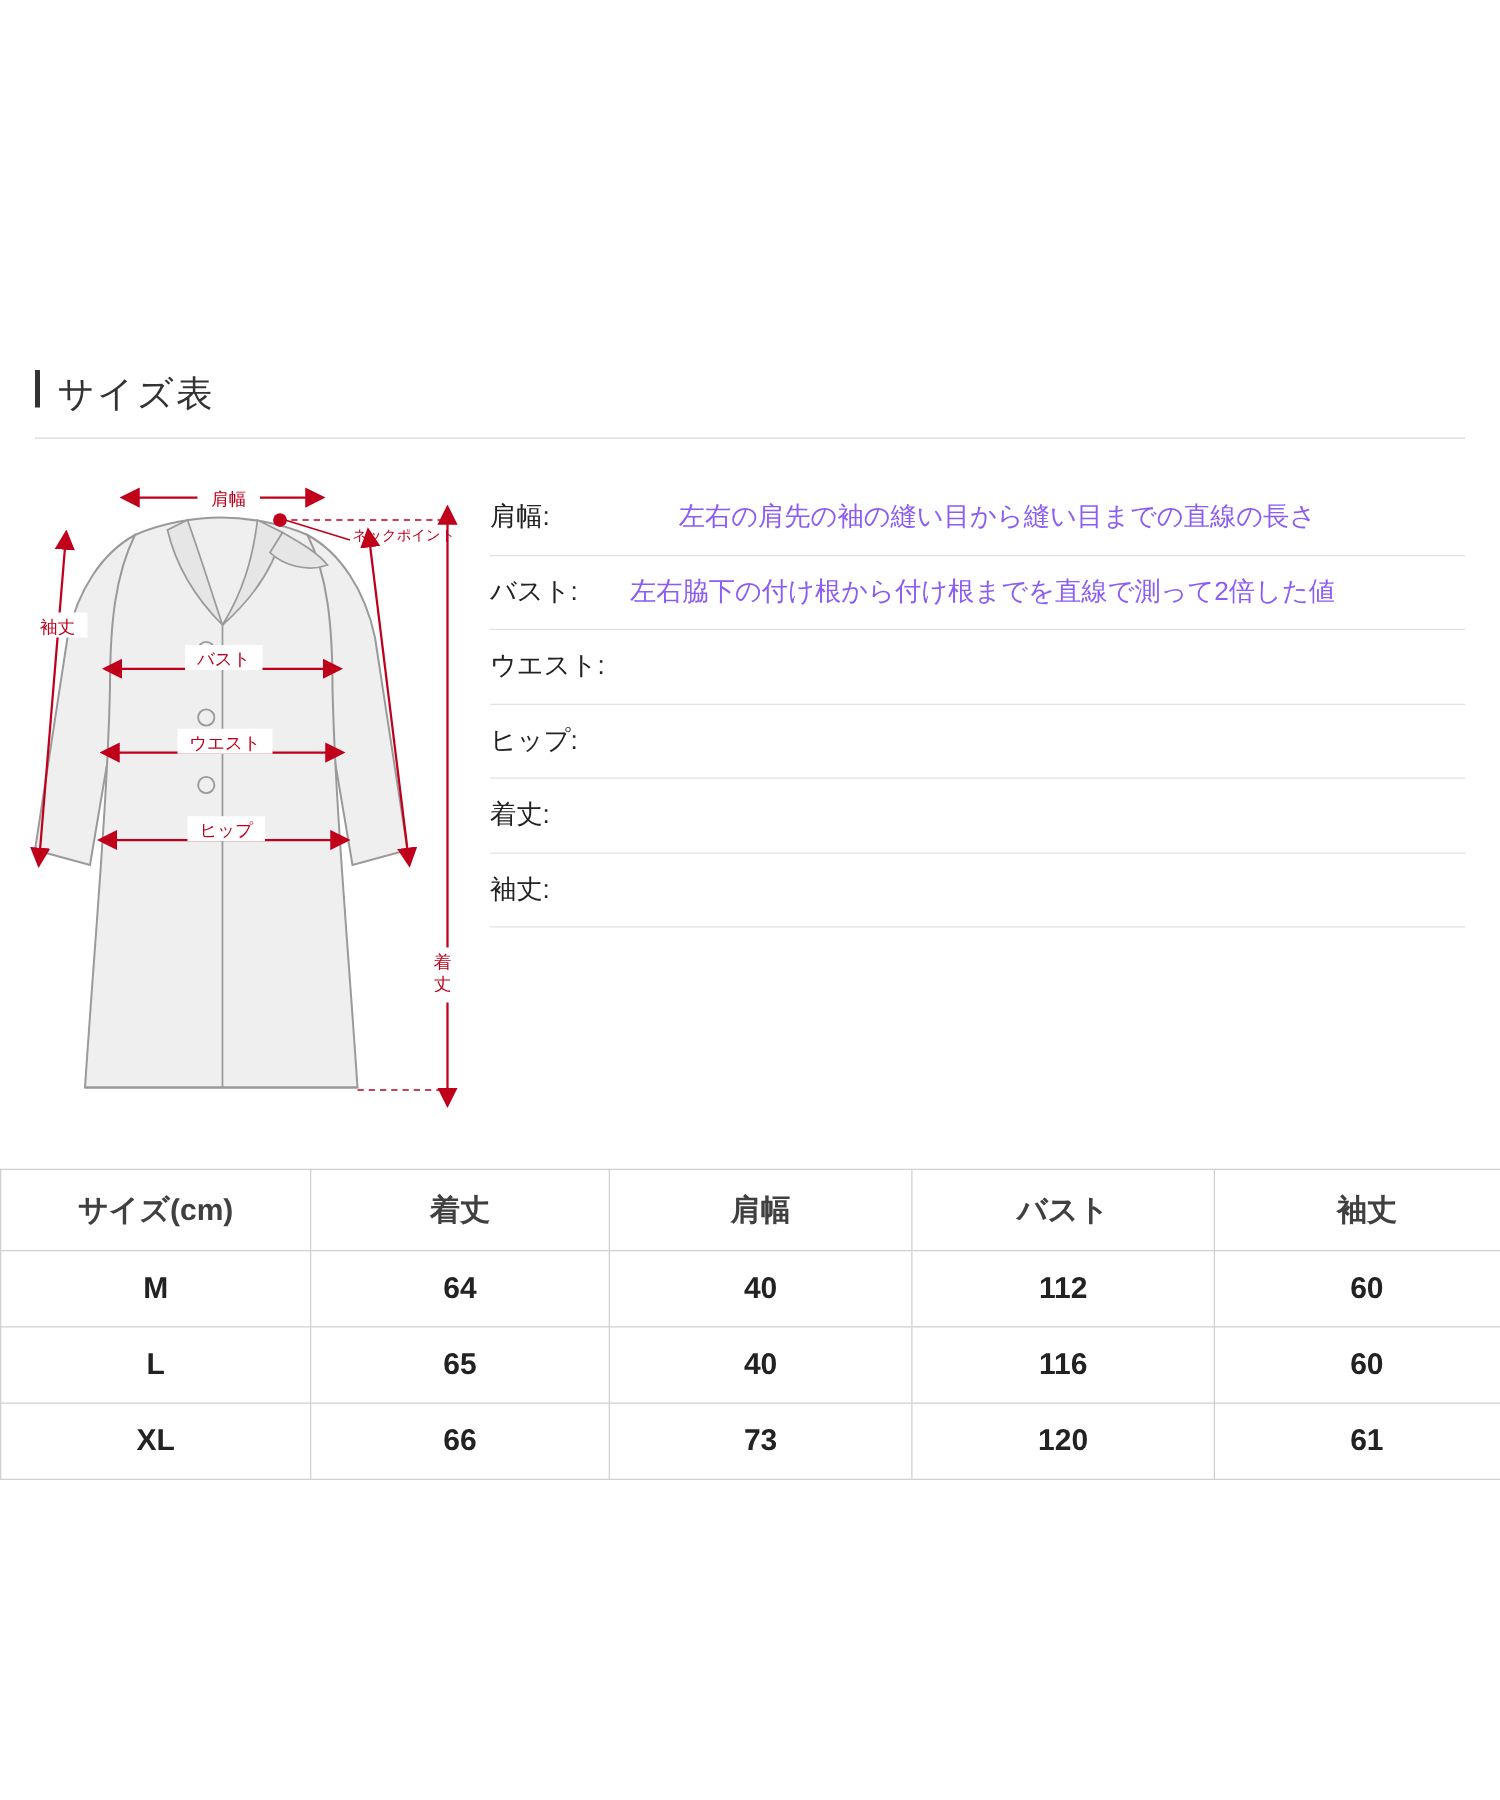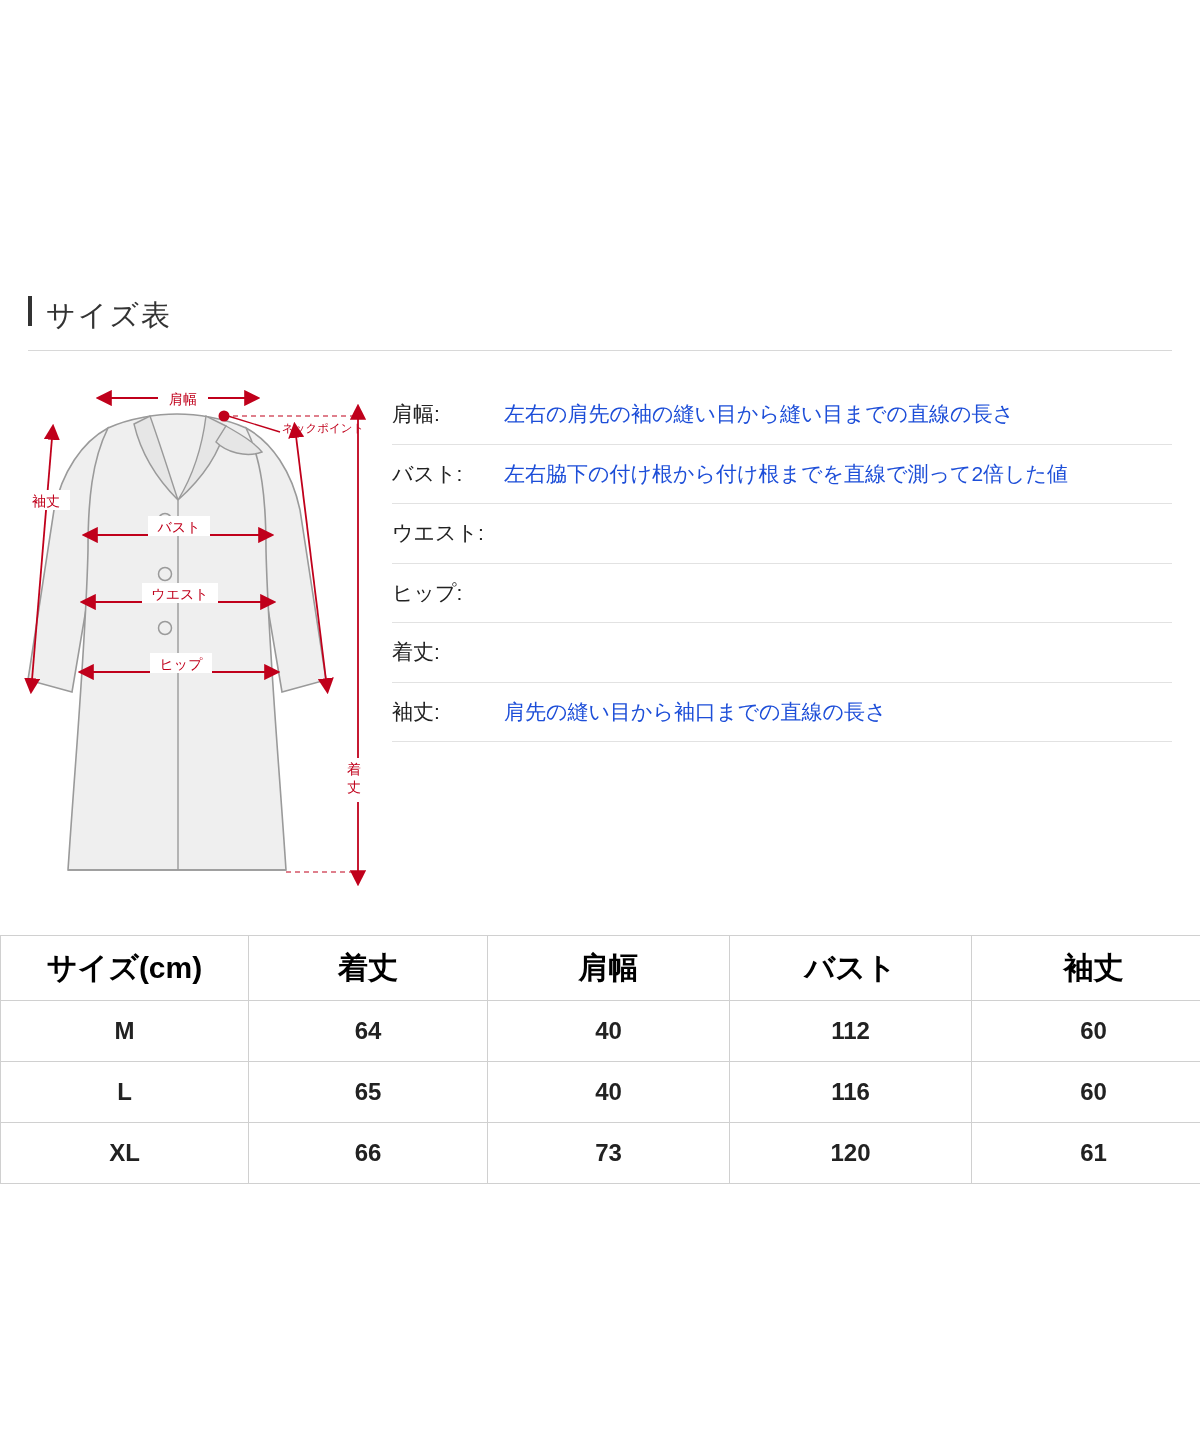--- a/index.html
+++ b/index.html
@@ -69,54 +69,55 @@
     width: 780px;
   }
   .def-row {
     display: flex;
     align-items: flex-start;
     border-bottom: 1px solid #e2e2e2;
     padding: 13px 0 13px 0;
   }
   .def-row:first-child {
     border-top: none;
+    gap: 39px;
   }
   .def-term {
     flex: 0 0 112px;
     font-size: 21px;
     color: #222222;
     line-height: 1.55;
   }
   .def-desc {
     flex: 1;
     font-size: 21px;
-    color: #1d4ed8;
+    color: #8b5cf6;
     line-height: 1.55;
     white-space: pre-line;
   }
 
   
   .size-table {
     position: absolute;
     left: 0px;
     top: 935px;
     width: 1200px;
     border-collapse: collapse;
     table-layout: fixed;
   }
   .size-table td, .size-table th {
     border: 1px solid #d0d0d0;
     text-align: center;
     font-weight: bold;
   }
   .size-table thead th {
     height: 62px;
-    font-size: 30px;
+    font-size: 24px;
     font-weight: bold;
-    color: #000000;
+    color: #404040;
   }
   .size-table tbody td {
     height: 58px;
     font-size: 24px;
     color: #222222;
   }
   .size-table tbody td.size-label {
     font-weight: bold;
   }
   .col-0 { width: 245px; }
@@ -236,21 +237,20 @@
       <div class="def-term">ウエスト:</div>
     </div>
     <div class="def-row">
       <div class="def-term">ヒップ:</div>
     </div>
     <div class="def-row">
       <div class="def-term">着丈:</div>
     </div>
     <div class="def-row">
       <div class="def-term">袖丈:</div>
-      <div class="def-desc">肩先の縫い目から袖口までの直線の長さ</div>
     </div>
   </div>
 
   <table class="size-table">
     <thead>
       <tr>
         <th class="col-0">サイズ(cm)</th>
         <th class="col-1">着丈</th>
         <th class="col-2">肩幅</th>
         <th class="col-3">バスト</th>

